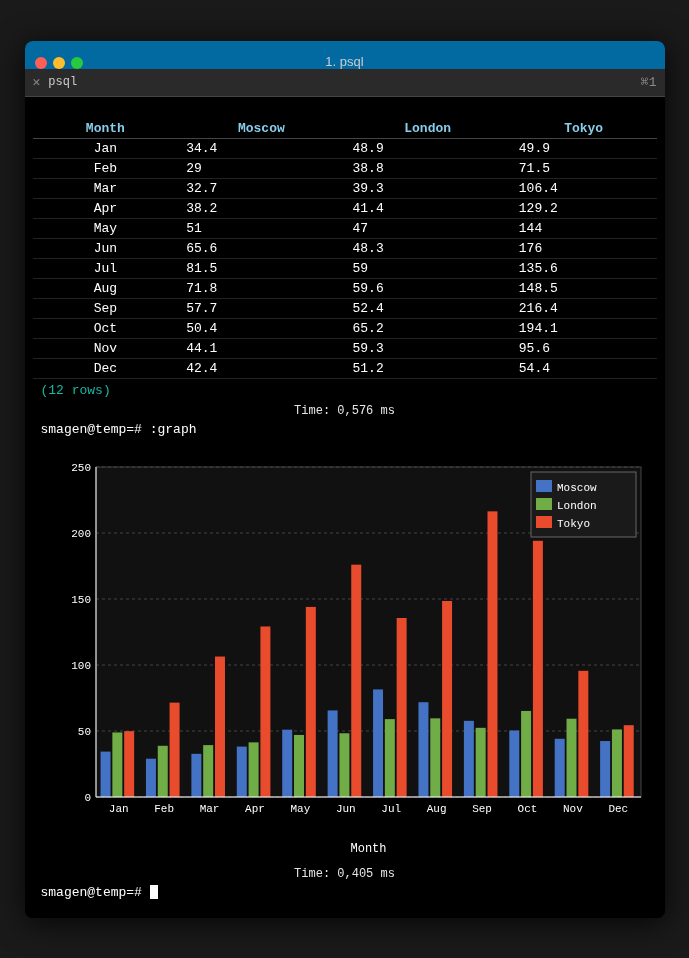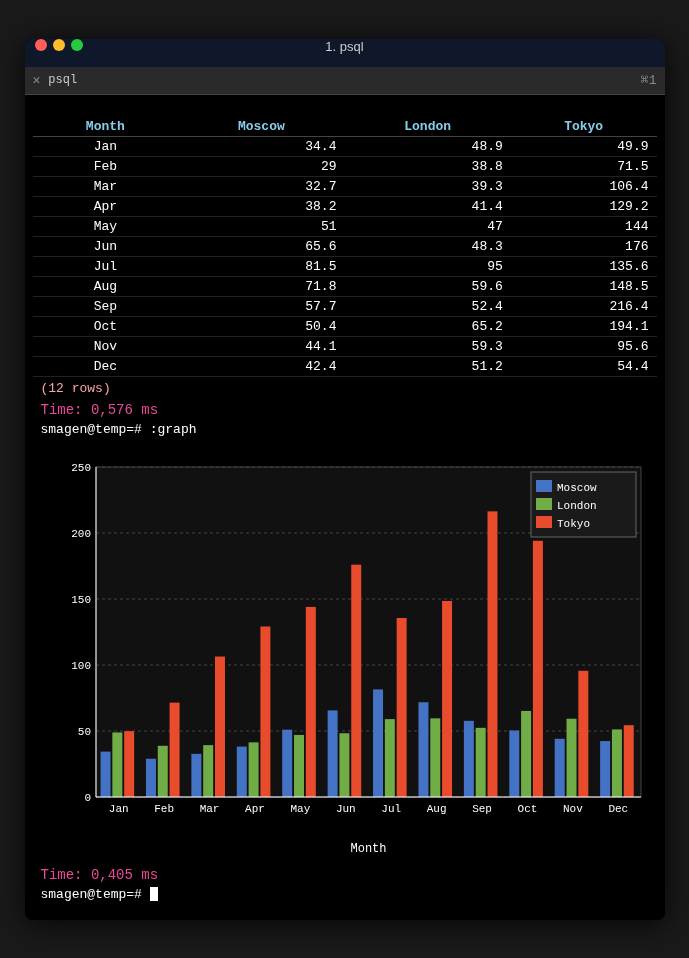--- a/index.html
+++ b/index.html
@@ -12,24 +12,24 @@
       font-family: 'Courier New', Courier, monospace;
     }
     .window {
       width: 640px;
       background: #000;
       border-radius: 8px;
       overflow: hidden;
       box-shadow: 0 4px 30px rgba(0,0,0,0.8);
     }
     .titlebar {
-      background: #0f172a;
+      background: #0369a1;
       height: 28px;
       display: flex;
-      align-items: flex-start;
+      align-items: flex-end;
       padding: 0 10px;
       position: relative;
     }
     .traffic-lights {
       display: flex;
       gap: 6px;
     }
     .btn-close { width: 12px; height: 12px; border-radius: 50%; background: #ff5f56; }
     .btn-min { width: 12px; height: 12px; border-radius: 50%; background: #ffbd2e; }
     .btn-max { width: 12px; height: 12px; border-radius: 50%; background: #27c93f; }
@@ -79,39 +79,39 @@
       color: #fff;
       font-family: 'Courier New', monospace;
     }
     table.data-table th {
       color: #87ceeb;
       text-align: center;
       padding: 2px 8px;
       border-bottom: 1px solid #444;
     }
     table.data-table td {
-      text-align: right;
       padding: 2px 8px;
       color: #fff;
     }
     table.data-table td:first-child {
       text-align: center;
     }
     table.data-table tr {
       border-bottom: 1px solid #222;
     }
     .rows-info {
-      color: #fca5a5;
+      color: #14b8a6;
       font-size: 13px;
       padding: 4px 8px;
     }
     .timing {
-      color: #ec4899;
-      font-size: 14px;
+      color: #e5e5e5;
+      font-size: 12px;
       padding: 2px 8px;
+      text-align: center;
     }
     .prompt {
       color: #fff;
       font-size: 13px;
       padding: 2px 8px;
     }
     .chart-container {
       margin: 8px;
       background: #000;
       position: relative;
@@ -188,21 +188,21 @@
           </tr>
           <tr>
             <td>Jun</td>
             <td>65.6</td>
             <td>48.3</td>
             <td>176</td>
           </tr>
           <tr>
             <td>Jul</td>
             <td>81.5</td>
-            <td>95</td>
+            <td>59</td>
             <td>135.6</td>
           </tr>
           <tr>
             <td>Aug</td>
             <td>71.8</td>
             <td>59.6</td>
             <td>148.5</td>
           </tr>
           <tr>
             <td>Sep</td>

